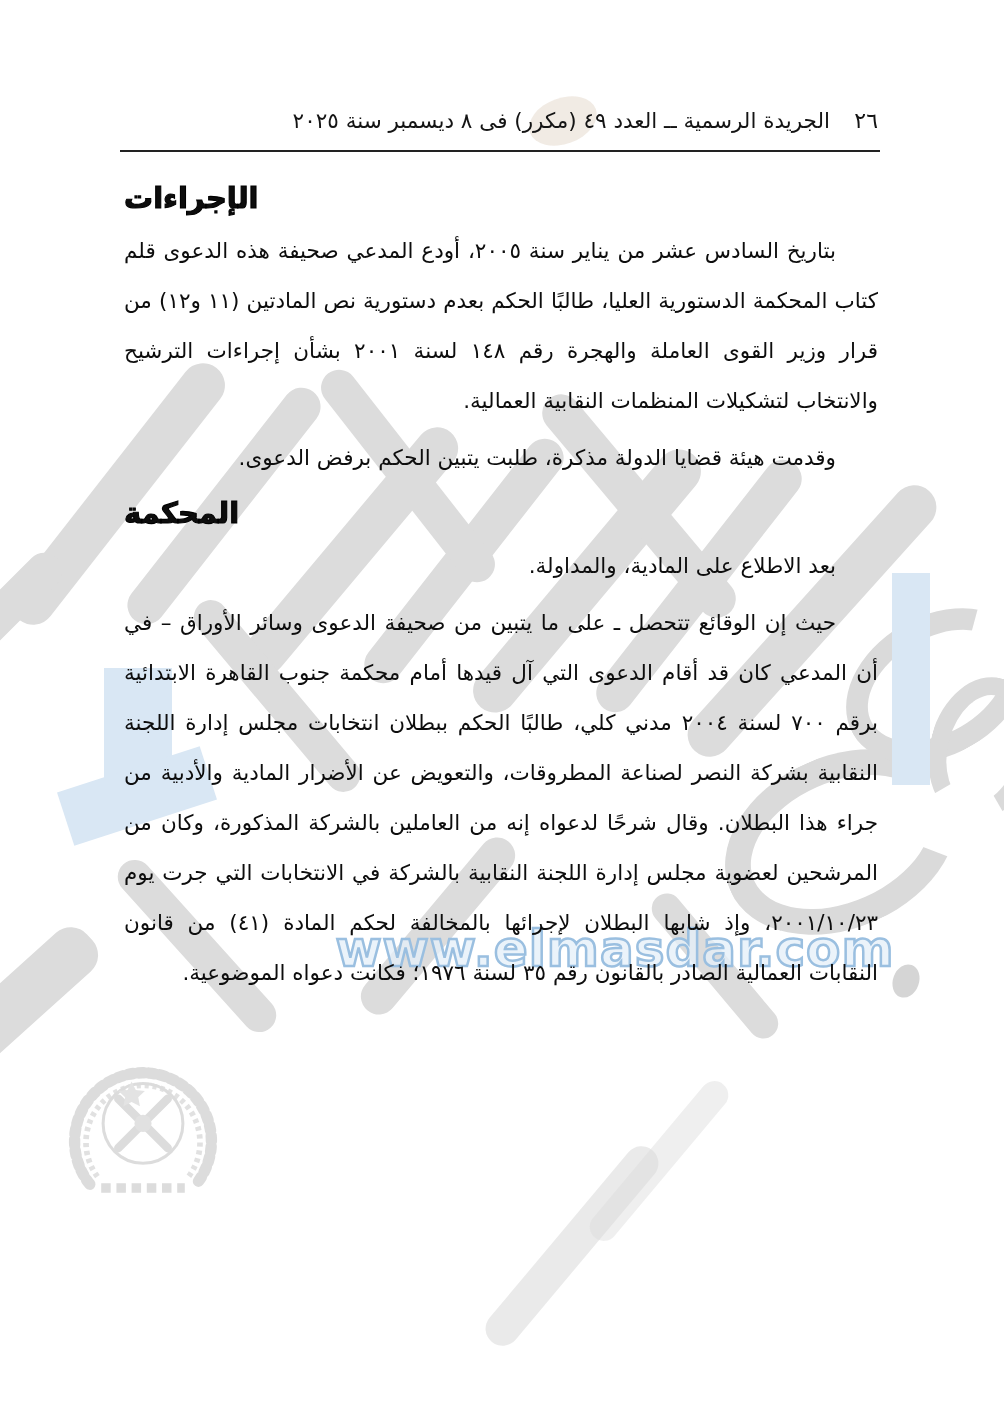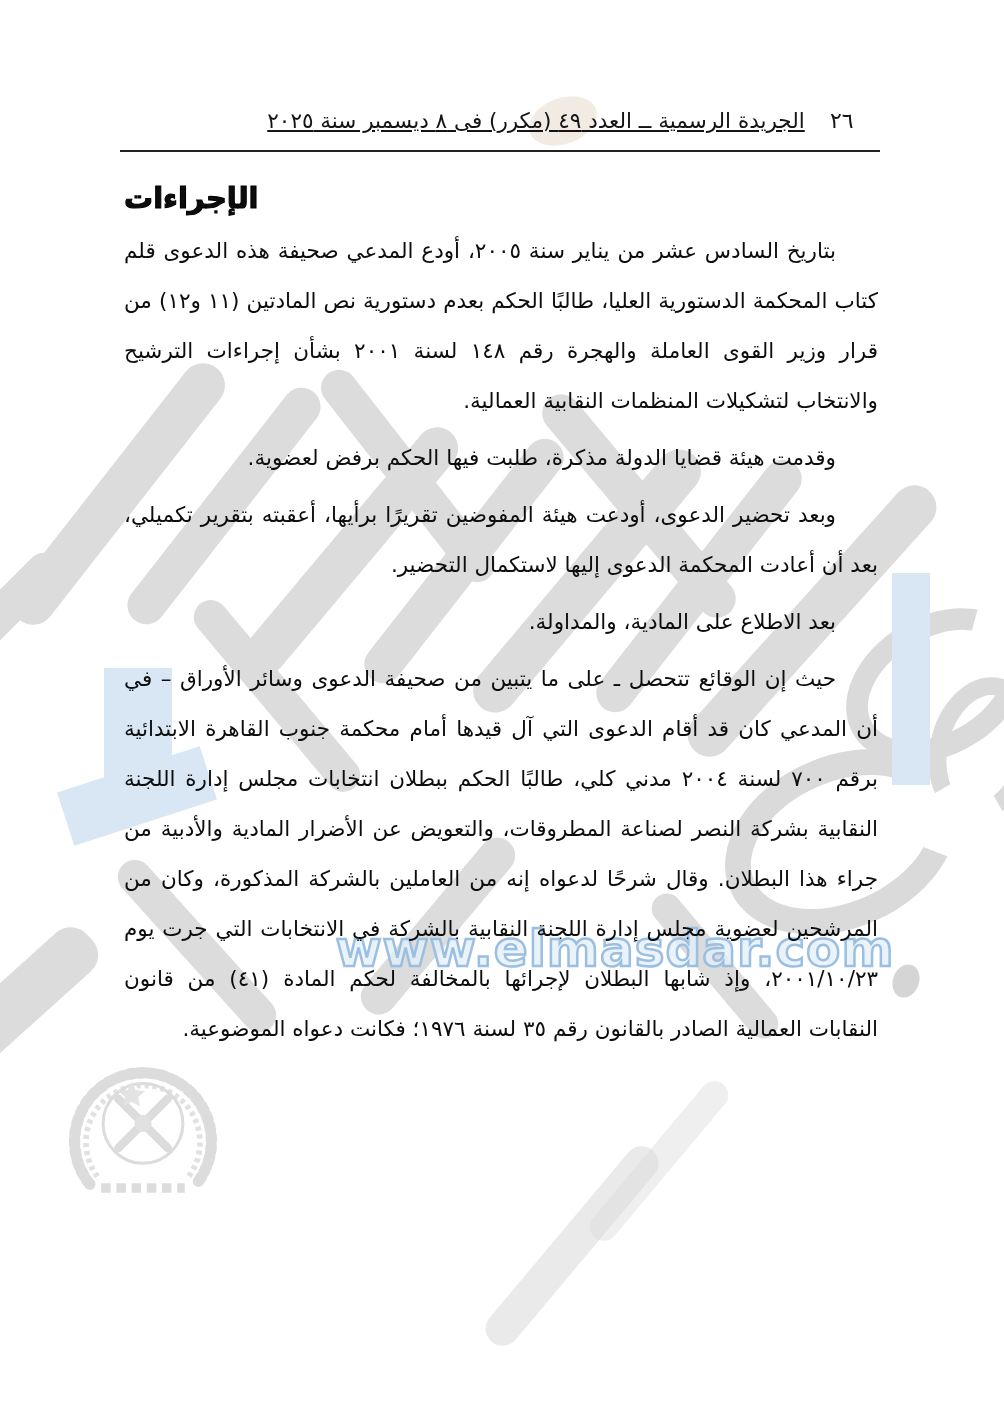--- a/index.html
+++ b/index.html
@@ -18,22 +18,22 @@
     direction:ltr;text-align:center;font-weight:800;font-size:50px;letter-spacing:1px;
     color:rgba(230,240,249,0.78);-webkit-text-stroke:2.5px #9abfe0;
     font-family:"DejaVu Sans",sans-serif;line-height:64px;
   }
   .wm-emblem{position:absolute;left:48px;top:1020px;opacity:.58;}
 
   
   .content{position:absolute;inset:0;z-index:1;}
   .hdr{position:absolute;top:104px;right:126px;left:122px;display:flex;align-items:baseline;
        font-size:21.5px;line-height:34px;color:#141414;}
-  .hdr .pnum{order:0;min-width:48px;text-align:left;font-size:22px;}
-  .hdr .gtitle{order:1;flex:1;text-align:center;padding-left:120px;text-decoration:underline;}
+  .hdr .pnum{order:0;min-width:48px;text-align:right;font-size:22px;}
+  .hdr .gtitle{order:1;flex:1;text-align:right;padding-left:120px;}
   .rule{position:absolute;top:150px;right:124px;left:120px;border:0;border-top:2.5px solid #222;margin:0;}
 
   .bodytxt{position:absolute;top:168px;right:126px;left:124px;
      font-size:21.5px;line-height:50px;text-align:justify;color:#0d0d0d;}
   .bodytxt p{margin:0 0 7px 0;text-indent:42px;}
   h2.sec{
     text-align:left;font-size:29px;line-height:44px;margin:8px 0 6px 0;
     font-weight:bold;-webkit-text-stroke:1.1px #000;letter-spacing:.5px;text-indent:0;
   }
 </style>
@@ -89,21 +89,21 @@
 
     <div class="hdr">
       <div class="pnum">٢٦</div>
       <div class="gtitle">الجريدة الرسمية ــ العدد ٤٩ (مكرر) فى ٨ ديسمبر سنة ٢٠٢٥</div>
     </div>
     <hr class="rule">
 
     <div class="bodytxt">
       <h2 class="sec">الإجراءات</h2>
       <p>بتاريخ السادس عشر من يناير سنة ٢٠٠٥، أودع المدعي صحيفة هذه الدعوى قلم كتاب المحكمة الدستورية العليا، طالبًا الحكم بعدم دستورية نص المادتين (١١ و١٢) من قرار وزير القوى العاملة والهجرة رقم ١٤٨ لسنة ٢٠٠١ بشأن إجراءات الترشيح والانتخاب لتشكيلات المنظمات النقابية العمالية.</p>
-      <p>وقدمت هيئة قضايا الدولة مذكرة، طلبت فيها الحكم برفض لعضوية.</p>
-      <p>وبعد تحضير الدعوى، أودعت هيئة المفوضين تقريرًا برأيها، أعقبته بتقرير تكميلي، بعد أن أعادت المحكمة الدعوى إليها لاستكمال التحضير.</p>
+      <p>وقدمت هيئة قضايا الدولة مذكرة، طلبت يتبين الحكم برفض الدعوى.</p>
 
+      <h2 class="sec">المحكمة</h2>
       <p>بعد الاطلاع على المادية، والمداولة.</p>
       <p>حيث إن الوقائع تتحصل ـ على ما يتبين من صحيفة الدعوى وسائر الأوراق – في أن المدعي كان قد أقام الدعوى التي آل قيدها أمام محكمة جنوب القاهرة الابتدائية برقم ٧٠٠ لسنة ٢٠٠٤ مدني كلي، طالبًا الحكم ببطلان انتخابات مجلس إدارة اللجنة النقابية بشركة النصر لصناعة المطروقات، والتعويض عن الأضرار المادية والأدبية من جراء هذا البطلان. وقال شرحًا لدعواه إنه من العاملين بالشركة المذكورة، وكان من المرشحين لعضوية مجلس إدارة اللجنة النقابية بالشركة في الانتخابات التي جرت يوم ٢٠٠١/١٠/٢٣، وإذ شابها البطلان لإجرائها بالمخالفة لحكم المادة (٤١) من قانون النقابات العمالية الصادر بالقانون رقم ٣٥ لسنة ١٩٧٦؛ فكانت دعواه الموضوعية.</p>
     </div>
 
   </div>
 </div>
 
 </body></html>

